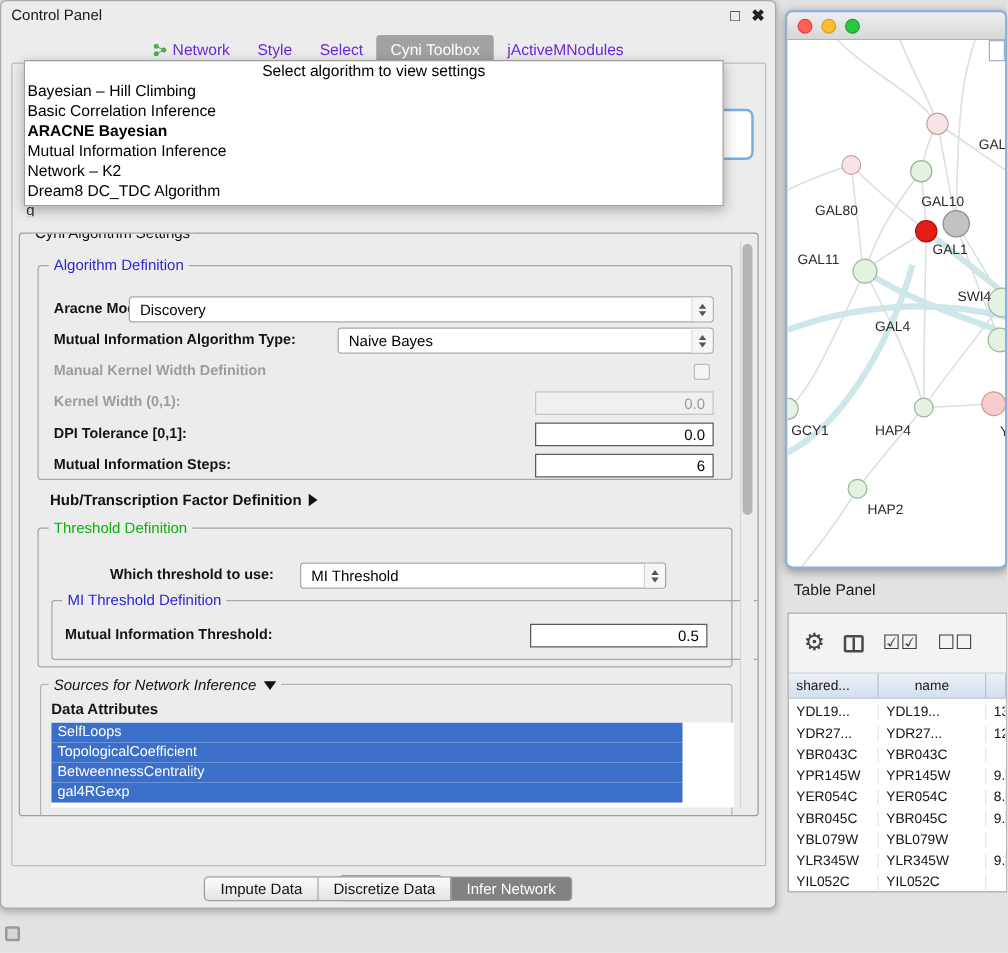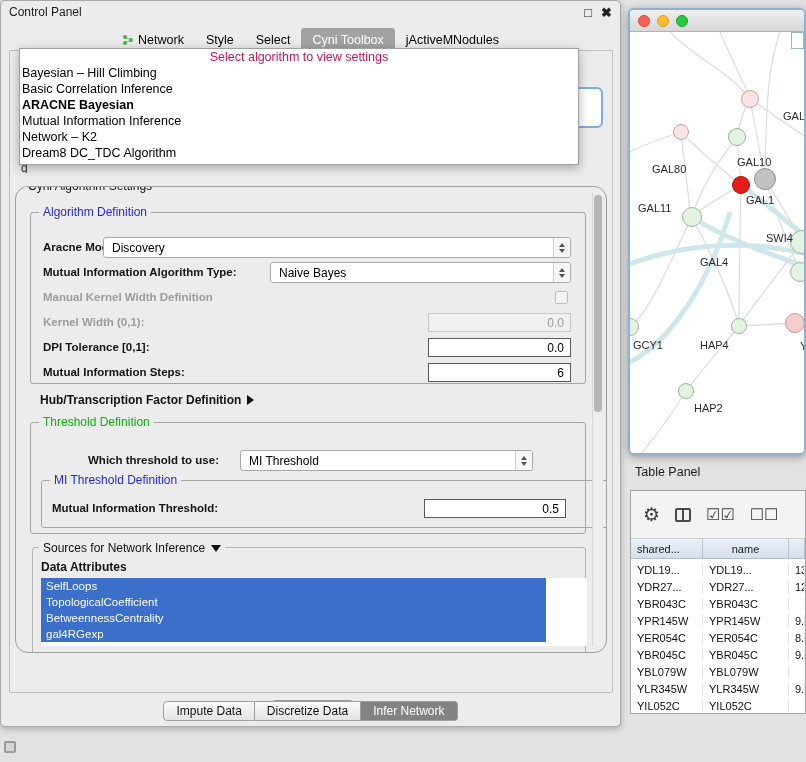--- a/index.html
+++ b/index.html
@@ -7,30 +7,30 @@
   .screen { position:relative; width:806px; height:762px; overflow:hidden; background:#e2e2e2; }
 
   
   .cp { position:absolute; left:0; top:8; width:621px; height:727px; background:#ececec;
         border:1px solid #a9a9a9; border-radius:5px; box-shadow:0 2px 6px rgba(0,0,0,.25); }
   .cp-titlebar { position:absolute; left:0; top:0; right:0; height:22px; display:flex; align-items:center;
         padding:0 8px; font-size:12px; color:#1a1a1a; }
   .cp-title { flex:1; font-weight:bold; font-weight:normal; }
   .cp-winbtn { font-size:13px; color:#222; margin-left:9px; line-height:1; cursor:default; }
   .cp-tabs { position:absolute; left:0; top:27px; right:0; height:23px; display:flex; justify-content:center; }
-  .cp-tab { display:flex; align-items:center; gap:4px; padding:3px 11px; font-size:12.5px; color:#000000;
+  .cp-tab { display:flex; align-items:center; gap:4px; padding:3px 11px; font-size:12.5px; color:#6d28d9;
         border-radius:3px 3px 0 0; white-space:nowrap; }
   .cp-tab.active { background:#a2a2a2; color:#fff; }
   .cp-body { position:absolute; left:8px; top:49px; width:604px; height:643px; background:#ececec;
         border:1px solid #bdbdbd; border-radius:2px; }
 
   
   .popup { position:absolute; left:18px; top:47px; width:560px; height:117px; background:#fff;
         border:1px solid #9f9f9f; box-shadow:0 3px 10px rgba(0,0,0,.3); z-index:60; padding-top:1px; }
-  .popup-placeholder { text-align:center; color:#be185d; font-size:12.5px; height:15px; line-height:15px; }
+  .popup-placeholder { text-align:center; color:#000000; font-size:12.5px; height:15px; line-height:15px; }
   .popup-item { font-size:12.5px; color:#000; height:16px; line-height:16px; padding-left:2px; white-space:nowrap; }
   .popup-item.selected { font-weight:bold; }
   .focus-fragment { position:absolute; left:560px; top:86px; width:42px; height:41px; background:#fff;
         border:2px solid #7aaede; border-radius:6px; z-index:10; }
   .clip-frag { position:absolute; left:20px; top:160px; font-size:12px; color:#333; z-index:5; height:12px; overflow:hidden; }
 
   
   .grp { position:absolute; border:1px solid #a6a6a6; border-radius:3px; }
   .grp-title { position:absolute; top:-8px; left:8px; background:#ececec; padding:0 4px; font-size:12px;
         color:#111; white-space:nowrap; font-weight:normal; }
@@ -52,21 +52,21 @@
         display:flex; align-items:center; justify-content:flex-end; padding:0 6px; }
   .field.dim { border-color:#c6c6c6; background:#f0f0f0; color:#9a9a9a; }
 
   .checkbox { position:absolute; width:13px; height:13px; border:1px solid #bdbdbd; background:#f4f4f4; border-radius:2px; }
 
   .toggle-row { position:absolute; font-size:12px; font-weight:bold; color:#111; display:flex; align-items:center; gap:6px; white-space:nowrap; }
   .tri-right { width:0; height:0; border-top:5px solid transparent; border-bottom:5px solid transparent; border-left:7px solid #111; }
   .tri-down-lg { width:0; height:0; border-left:5px solid transparent; border-right:5px solid transparent; border-top:7px solid #111; }
 
   .settings-grp { position:absolute; left:14px; top:185px; width:592px; height:467px; border:1px solid #9e9e9e;
-        border-radius:13px; overflow:hidden; }
+        border-radius:3px; overflow:hidden; }
   .sg-scroll { position:absolute; right:3px; top:6px; bottom:6px; width:11px; background:#ededed; border-left:1px solid #d6d6d6; }
   .sg-thumb { position:absolute; left:1px; right:1px; top:2px; height:48%; background:#b6b6b6; border-radius:5px; }
 
   .attr-list { position:absolute; background:#fff; overflow:hidden; }
   .attr-item { height:16px; line-height:16px; background:#3b6fc9; color:#fff; font-size:11.5px; padding-left:5px; width:505px; white-space:nowrap; }
 
   .apply-btn { position:absolute; left:270px; top:667px; width:83px; height:21px; border:1px solid #9b9b9b; border-radius:4px;
         background:linear-gradient(#fdfdfd,#e2e2e2); font-size:12px; color:#111; display:flex; align-items:center; justify-content:center;margin-top:32px; }
 
   .bottom-tabs { position:absolute; left:0; right:0; top:700px; display:flex; justify-content:center; }
@@ -221,21 +221,21 @@
         </div>
 
         <div class="grp" style="left:10px; top:57px; width:620px; height:48px;">
           <span class="grp-title t-blue">MI Threshold Definition</span>
           <span class="lbl" style="left:10px; top:21px;">Mutual Information Threshold:</span>
           <div class="field" style="left:382px; top:18px; width:142px;">0.5</div>
         </div>
       </div>
 
       <div class="grp" style="left:16px; top:360px; width:554px; height:160px; border-color:#b4b4b4;">
-        <div class="toggle-row" style="left:6px; top:-7px; background:#ececec; padding:0 4px; font-weight:normal; font-size:12px;">
+        <div class="toggle-row" style="left:6px; top:-7px; background:#ececec; padding:0 4px; font-weight:normal; font-size:12px;font-style:italic;">
           <span>Sources for Network Inference</span>
           <span class="tri-down-lg"></span>
         </div>
         <span class="lbl" style="left:8px; top:12px; font-size:12px;">Data Attributes</span>
         <div class="attr-list" style="left:8px; top:30px; width:546px; height:68px;">
           <div class="attr-item">SelfLoops</div>
           <div class="attr-item">TopologicalCoefficient</div>
           <div class="attr-item">BetweennessCentrality</div>
           <div class="attr-item">gal4RGexp</div>
         </div>

